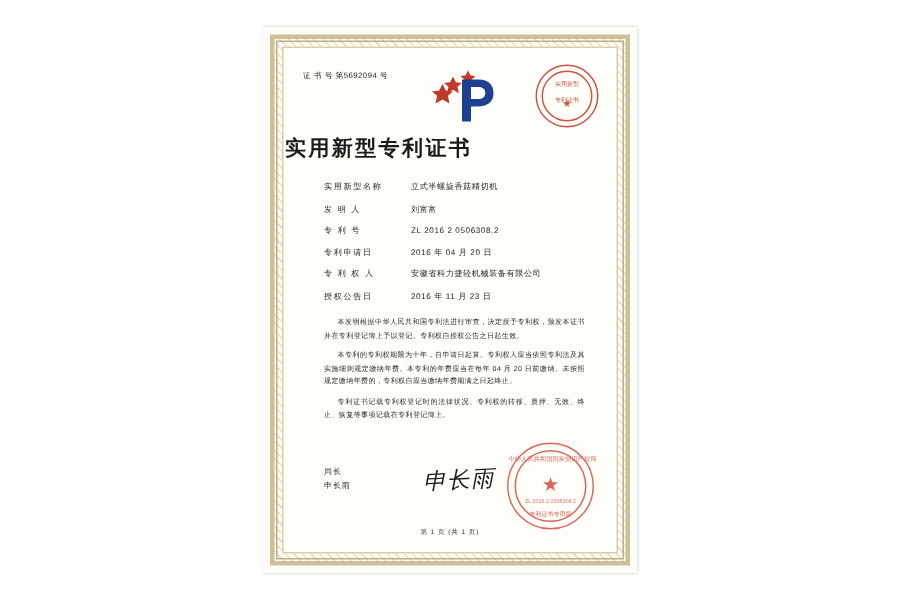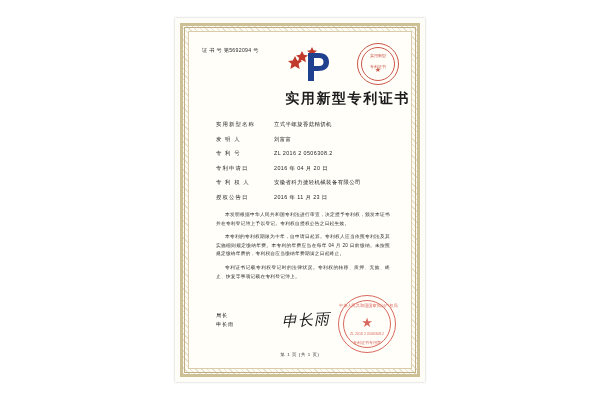--- a/index.html
+++ b/index.html
@@ -118,21 +118,21 @@
     transform: translate(-50%, 2px);
     font-size: 7px;
     line-height: 7px;
   }
 
   
   .doc-title {
     position: absolute;
     left: 0; right: 0;
     top: 57px;
-    text-align: right;
+    text-align: left;
     font-size: 14px;
     font-weight: bold;
     letter-spacing: 1.6px;
     color: #1b1b1b;
     font-family: Liberation Serif, serif;
   }
 
   
   .fields {
     position: absolute;

